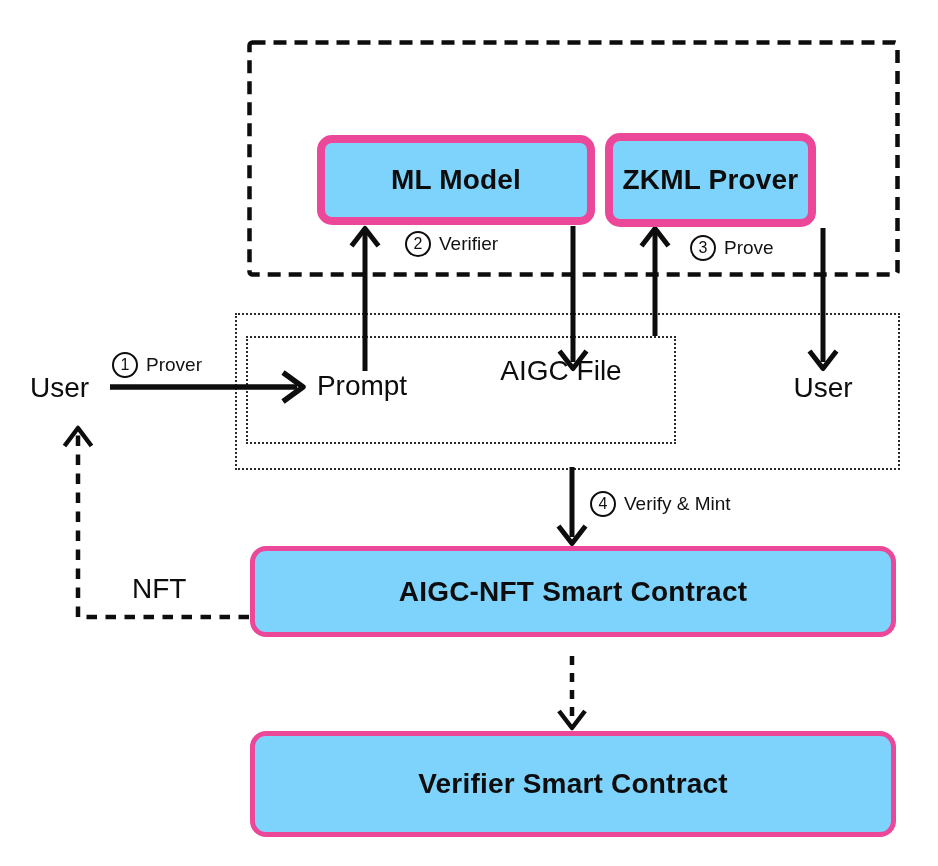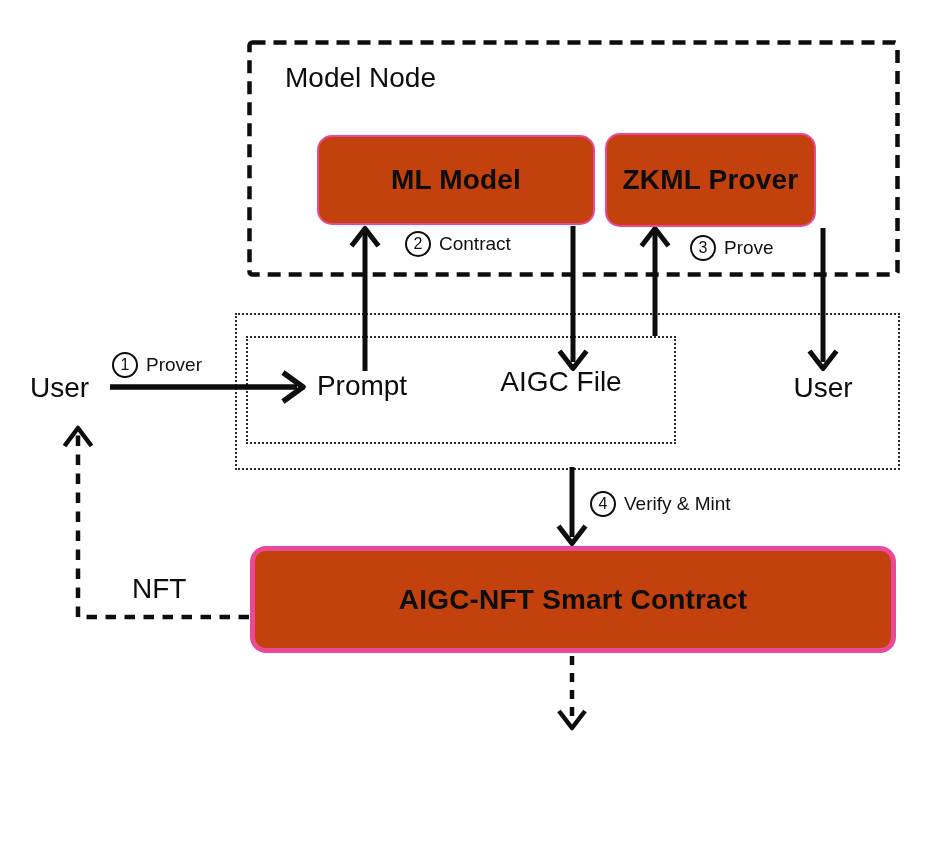--- a/index.html
+++ b/index.html
@@ -19,36 +19,36 @@
     position: absolute;
     border: 2px dotted #2b2b2b;
     background: transparent;
   }
   .dotted.outer { left: 235px; top: 313px; width: 661px; height: 153px; }
   .dotted.inner { left: 246px; top: 336px; width: 426px; height: 104px; }
 
   .solid-box {
     position: absolute;
     box-sizing: border-box;
-    border: 2px solid #ec4899;
+    border: 8px solid #ec4899;
     border-radius: 15px;
-    background: #c2410c;
+    background: #7dd3fc;
     display: flex;
     align-items: center;
     justify-content: center;
     font-weight: 700;
     font-size: 28px;
     letter-spacing: 0.2px;
     text-align: center;
   }
   .solid-box.contract { border-width: 5px; border-radius: 16px; }
 
   .box-ml      { left: 317px; top: 135px; width: 278px; height: 90px;  }
   .box-zkml    { left: 605px; top: 133px; width: 211px; height: 94px;  }
-  .box-aigcnft { left: 250px; top: 546px; width: 646px; height: 107px; }
+  .box-aigcnft { left: 250px; top: 546px; width: 646px; height: 91px; }
   .box-verif   { left: 250px; top: 731px; width: 646px; height: 106px; }
 
   .lbl {
     position: absolute;
     font-size: 28px;
     line-height: 1.05;
     white-space: nowrap;
   }
   .lbl.bold { font-weight: 400; }
   .lbl.centered { transform: translateX(-50%); }
@@ -130,45 +130,47 @@
       <path d="M572 656 L572 720" stroke-dasharray="9 8"></path>
       <path d="M559 711 L572 728 L585 711"></path>
     </g>
 
     <g stroke-width="4.5">
       <path d="M249 617 L78 617 L78 433" stroke-dasharray="10.5 8.5"></path>
       <path d="M64.5 446 L78 428 L91.5 446"></path>
     </g>
   </svg>
 
-  <div class="lbl abs" style="left:285px; top:63px;">Model Node</div>
 
   <div class="solid-box box-ml">
     <span>ML Model</span>
   </div>
   <div class="solid-box box-zkml">
     <span>ZKML Prover</span>
   </div>
   <div class="solid-box contract box-aigcnft">
     <span>AIGC-NFT Smart Contract</span>
   </div>
+  <div class="solid-box contract box-verif">
+    <span>Verifier Smart Contract</span>
+  </div>
 
   <div class="lbl bold" style="left:30px; top:373px;">User</div>
   <div class="lbl bold centered" style="left:362px; top:371px;">Prompt</div>
-  <div class="lbl bold centered" style="left:561px; top:367px;">AIGC File</div>
+  <div class="lbl bold centered" style="left:561px; top:356px;">AIGC File</div>
   <div class="lbl bold centered" style="left:823px; top:373px;">User</div>
   <div class="lbl" style="left:132px; top:574px;">NFT</div>
 
   <div class="edge-label" style="left:112px; top:352px;">
     <span class="circ">1</span>
     <span>Prover</span>
   </div>
   <div class="edge-label" style="left:405px; top:231px;">
     <span class="circ">2</span>
-    <span>Contract</span>
+    <span>Verifier</span>
   </div>
   <div class="edge-label" style="left:690px; top:235px;">
     <span class="circ">3</span>
     <span>Prove</span>
   </div>
   <div class="edge-label" style="left:590px; top:491px;">
     <span class="circ">4</span>
     <span>Verify &amp; Mint</span>
   </div>
 

